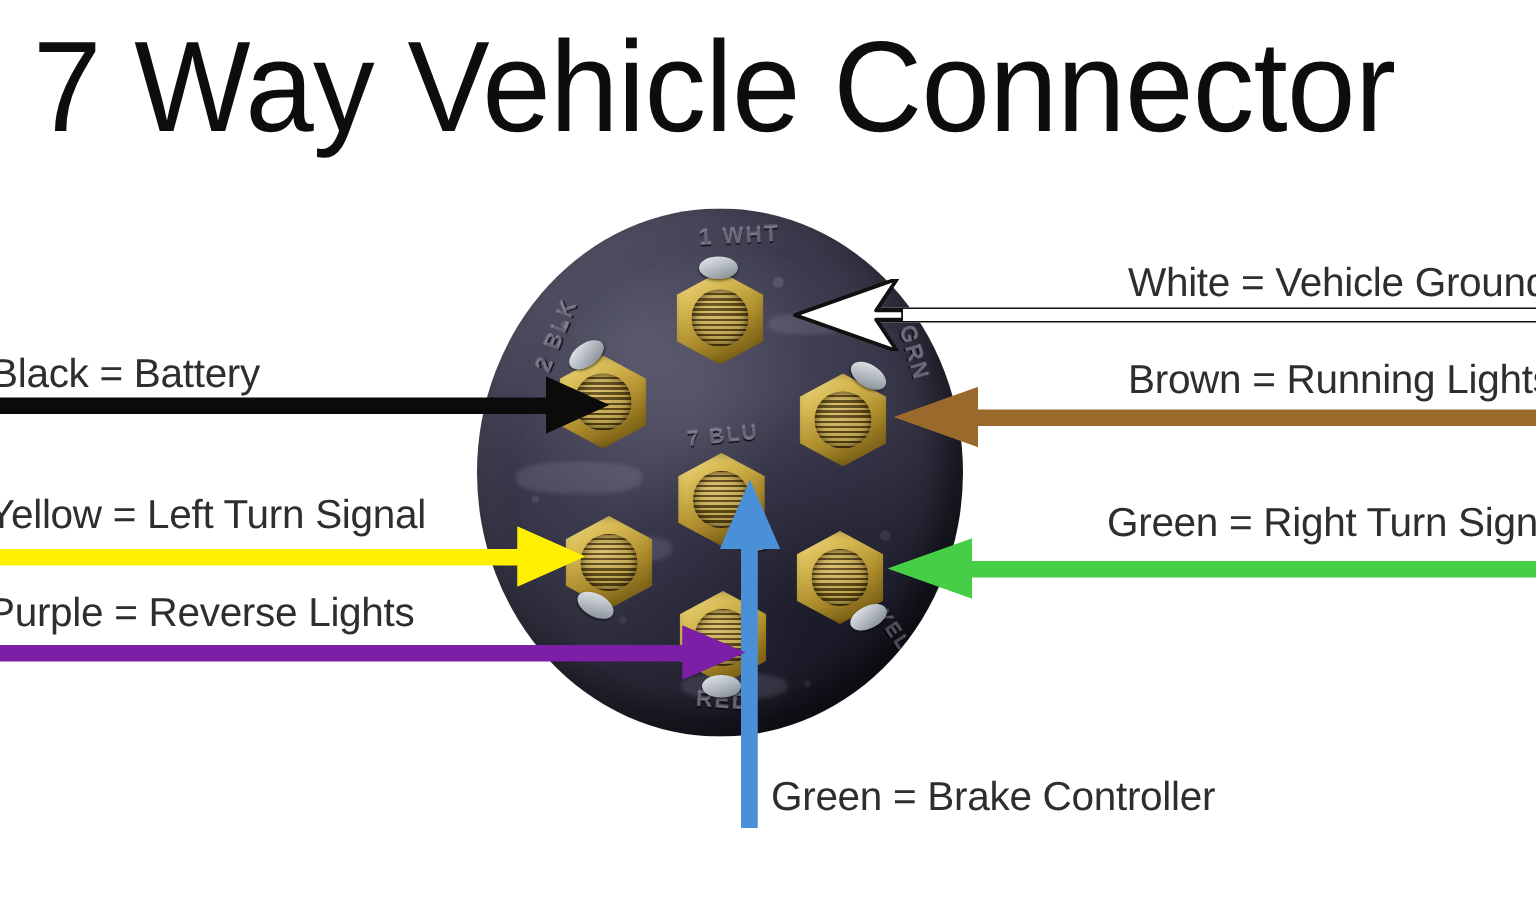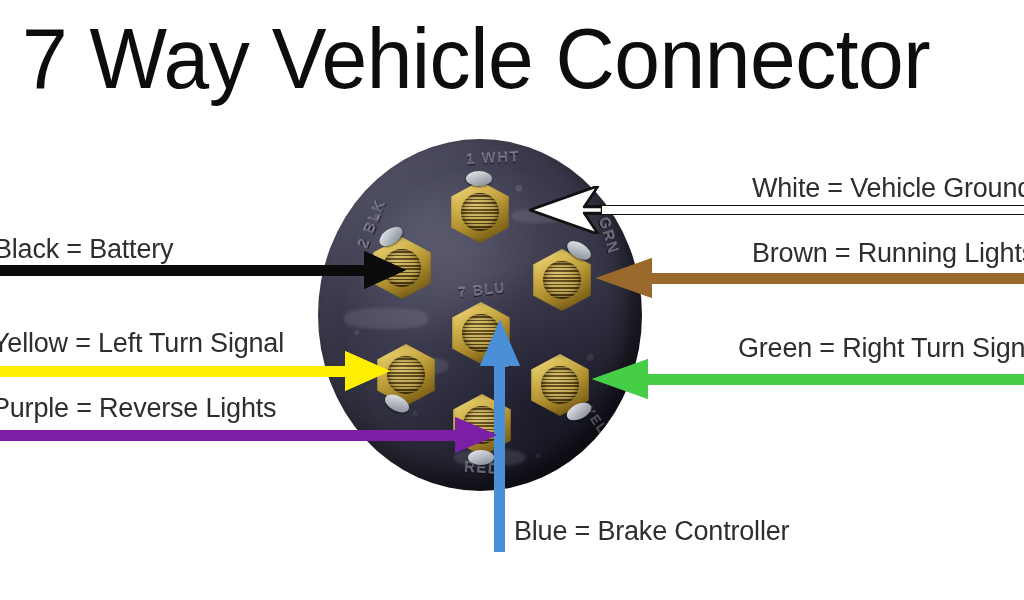--- a/index.html
+++ b/index.html
@@ -199,21 +199,21 @@
   <div class="lead" style="left:592px; top:374px; width:432px; height:11px;">
     <div class="bar" style="left:52px; width:380px; background:#47ce47;"></div>
     <div class="head" style="left:0px; top:-15px; border-top:20px solid transparent; border-bottom:20px solid transparent; border-right:56px solid #47ce47;"></div>
   </div>
   <div class="lbl" style="left:738px; top:333px;">Green = Right Turn Signal</div>
 
   <div class="lead" style="left:480px; top:320px; width:40px; height:232px;">
     <div style="position:absolute; left:14px; top:40px; width:11px; height:192px; background:#4a90d9;"></div>
     <div class="head" style="left:0px; top:0px; border-left:20px solid transparent; border-right:20px solid transparent; border-bottom:46px solid #4a90d9;"></div>
   </div>
-  <div class="lbl" style="left:514px; top:516px;">Blue = Brake Controller</div>
+  <div class="lbl" style="left:514px; top:516px;">Green = Brake Controller</div>
 
   <div id="connector">
     <div class="grime"></div>
     <div class="scuff" style="left:8%;  top:48%; width:26%; height:6%;"></div>
     <div class="scuff" style="left:20%; top:62%; width:20%; height:5%;"></div>
     <div class="scuff" style="left:60%; top:20%; width:16%; height:4%;"></div>
     <div class="scuff" style="left:42%; top:88%; width:22%; height:5%;"></div>
 
     <div class="emboss" style="left:148px; top:10px; transform:rotate(-3deg);">1 WHT</div>
     <div class="emboss" style="left:28px; top:76px; transform:rotate(-68deg);">2 BLK</div>

